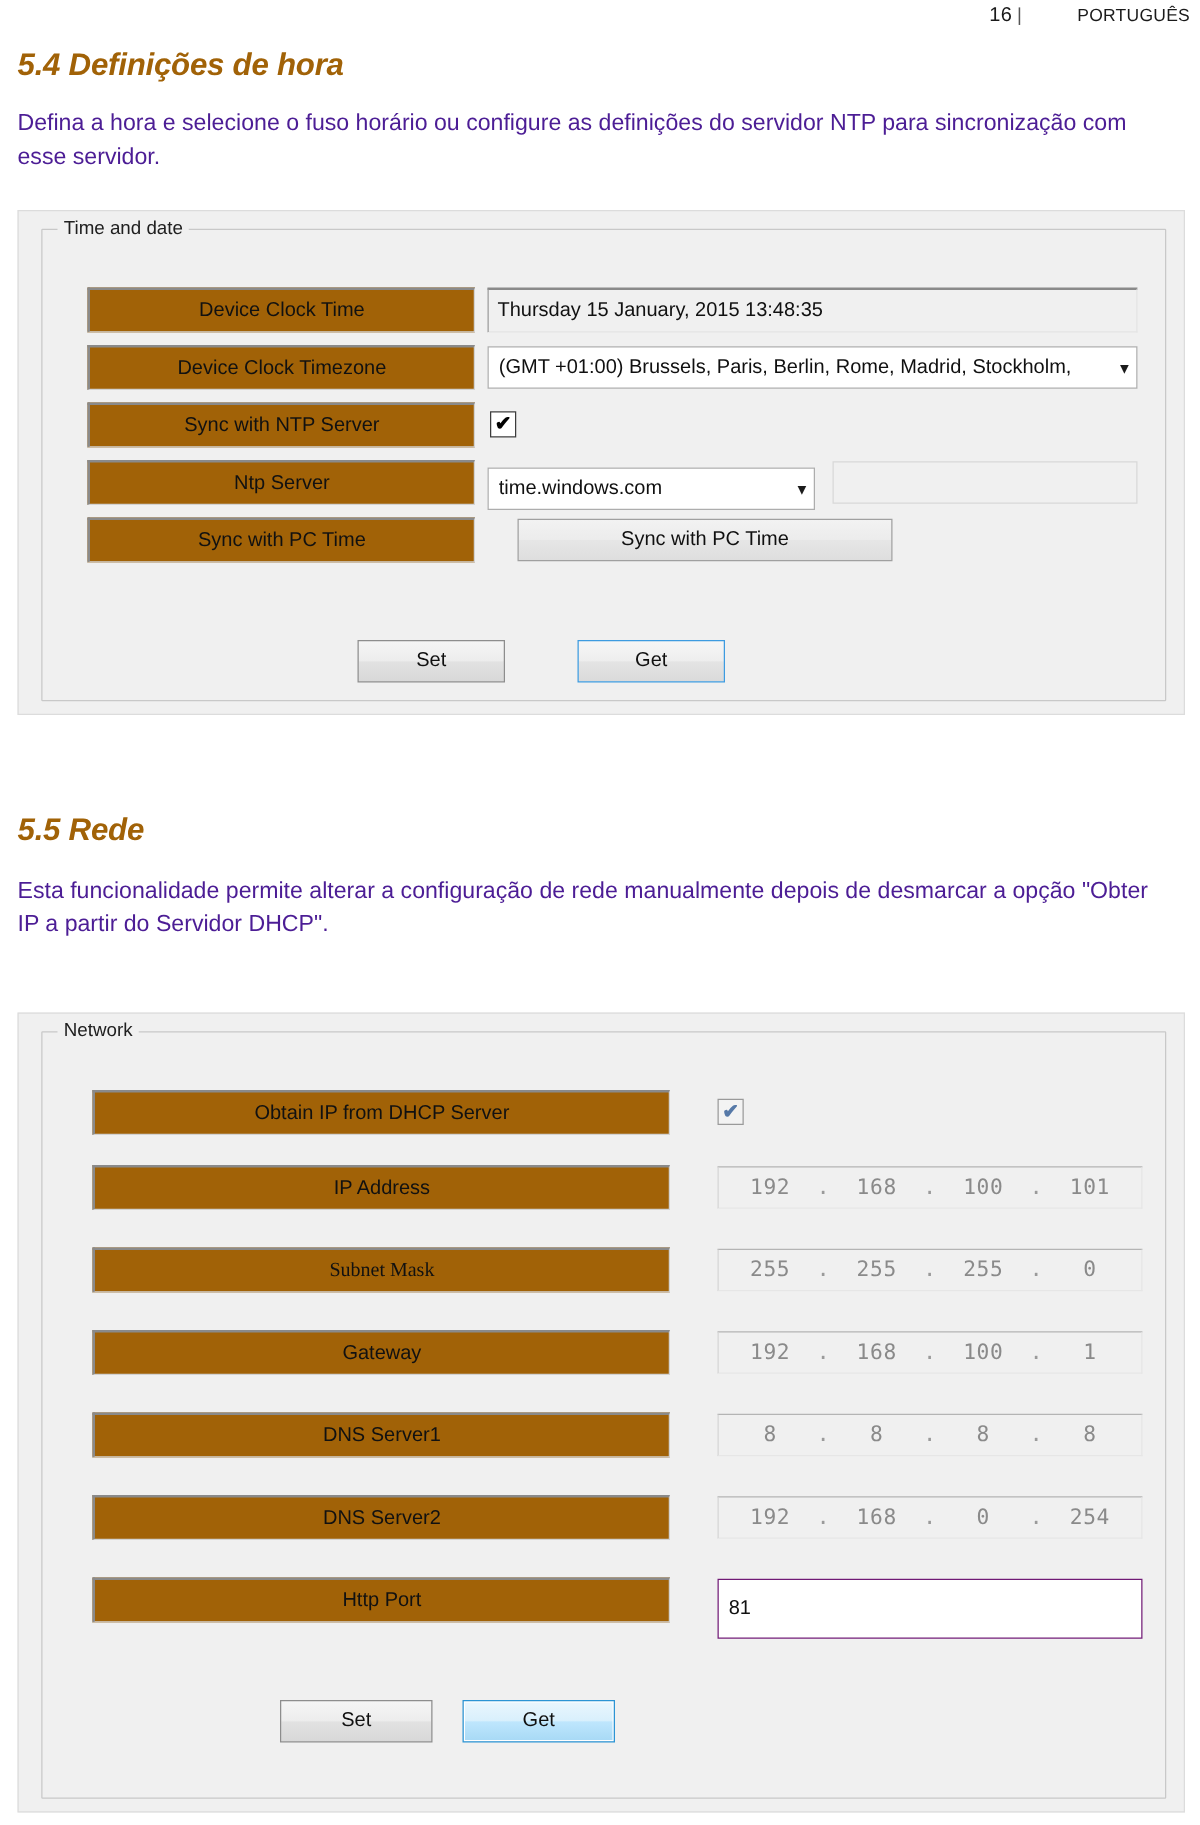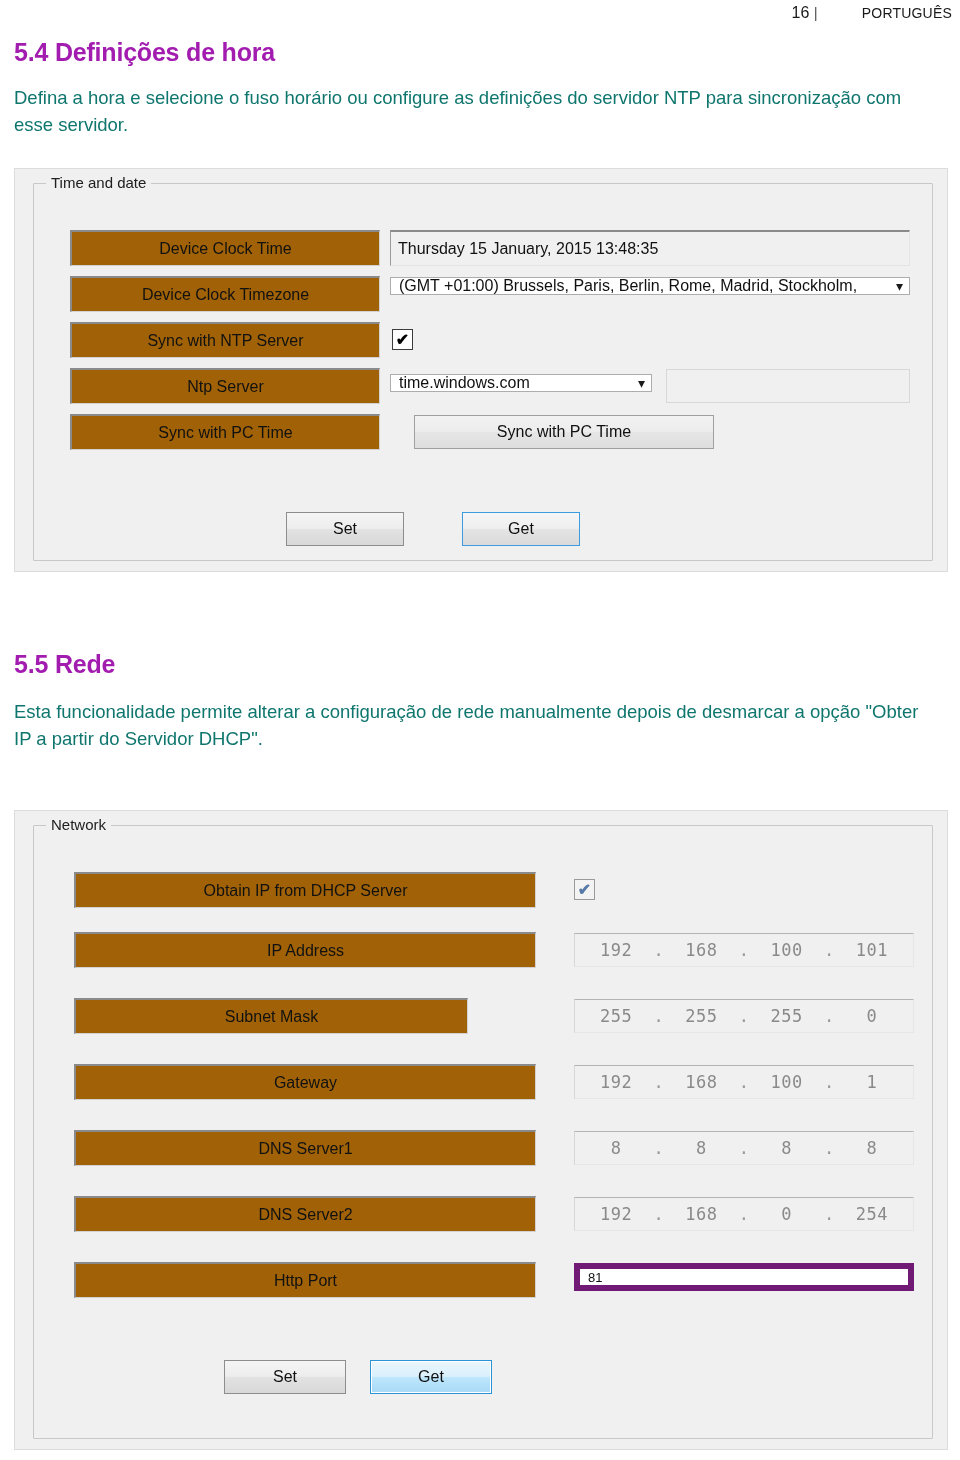--- a/index.html
+++ b/index.html
@@ -27,28 +27,29 @@
     white-space: nowrap;
   }
   .page-header .pg-num { font-size: 16px; }
   .page-header .pg-sep { margin: 0 4px; color: #555; }
   .page-header .pg-lang { font-size: 14px; margin-left: 40px; }
 
   
   .sec-heading {
     font-size: 25px;
     font-weight: bold;
-    color: #a21caf;
+    font-style: italic;
+    color: #a16207;
     letter-spacing: -0.2px;
     white-space: nowrap;
   }
   .sec-body {
     font-size: 18.5px;
     line-height: 1.48;
-    color: #0f766e;
+    color: #4c1d95;
   }
 
   #heading-54 { position: absolute; left: 14px; top: 38px; }
   #para-54    { position: absolute; left: 14px; top: 84px; width: 926px; }
 
   #heading-55 { position: absolute; left: 14px; top: 650px; }
   #para-55    { position: absolute; left: 14px; top: 698px; width: 926px; }
 
   
   .winpanel {
@@ -114,21 +115,21 @@
     align-items: center;
     padding-left: 7px;
     font-size: 16px;
     color: #111111;
     white-space: nowrap;
   }
 
   
   .combo {
     position: absolute;
-    height: 18px;
+    height: 34px;
     background: #ffffff;
     border: 1px solid #adadad;
     box-sizing: border-box;
     display: flex;
     align-items: center;
     padding: 0 6px 0 8px;
     font-size: 16px;
     color: #101010;
     white-space: nowrap;
     overflow: hidden;
@@ -169,28 +170,28 @@
     color: #8a8a8a;
     font-family: "DejaVu Sans Mono", monospace;
     letter-spacing: 0.5px;
   }
   .ipfield .oct { min-width: 34px; text-align: center; }
   .ipfield .dot { color: #9a9a9a; }
 
   
   .textbox {
     position: absolute;
-    height: 28px;
+    height: 48px;
     background: #ffffff;
-    border: 6px solid #701a75;
+    border: 1px solid #701a75;
     box-sizing: border-box;
     display: flex;
     align-items: center;
     padding-left: 8px;
-    font-size: 13px;
+    font-size: 16px;
     color: #111111;
   }
 
   
   .checkbox {
     position: absolute;
     width: 21px;
     height: 21px;
     background: #ffffff;
     border: 1px solid #3c3c3c;
@@ -311,21 +312,21 @@
         <span class="dot">.</span>
         <span class="oct">168</span>
         <span class="dot">.</span>
         <span class="oct">100</span>
         <span class="dot">.</span>
         <span class="oct">101</span>
       </div>
     </div>
 
     <div class="row" style="left:40px; top:172px; width:840px;">
-      <div class="fieldlabel" style="width:394px;">Subnet Mask</div>
+      <div class="fieldlabel" style="width:462px;font-family:Liberation Serif, serif;">Subnet Mask</div>
       <div class="ipfield" style="left:500px; top:1px; width:340px;">
         <span class="oct">255</span>
         <span class="dot">.</span>
         <span class="oct">255</span>
         <span class="dot">.</span>
         <span class="oct">255</span>
         <span class="dot">.</span>
         <span class="oct">0</span>
       </div>
     </div>

